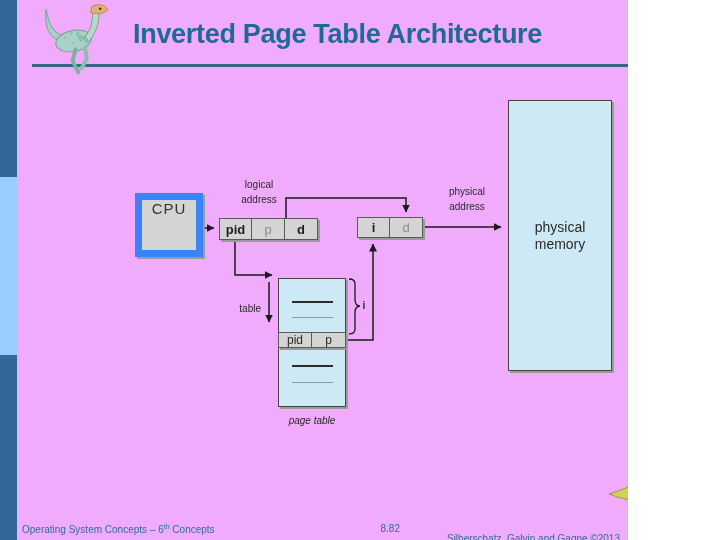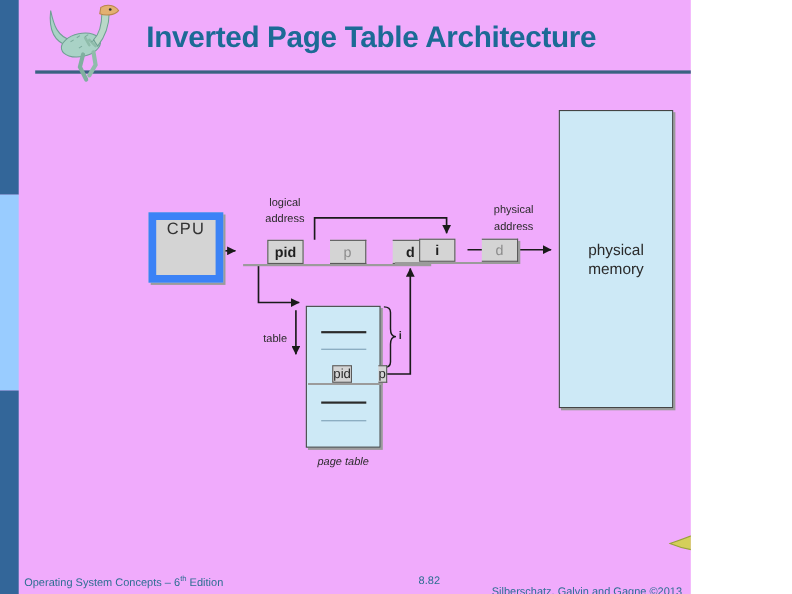--- a/index.html
+++ b/index.html
@@ -31,21 +31,21 @@
     display:flex; align-items:flex-start; justify-content:center; color:#333;
   }
   .bbox {
     position:absolute; background:#CDE9F6; border:1px solid #444;
     box-shadow:2px 2px 0 #9B9B9B; box-sizing:border-box;
   }
   .cellrow { position:absolute; display:flex; box-shadow:2px 2px 0 #9B9B9B; }
   .cell {
     width:33px; height:100%; background:#D4D4D4; border:1px solid #5A5A5A;
     border-left-width:0; box-sizing:border-box; display:flex;
-    align-items:center; justify-content:center; font-size:13px;margin-left:24px;
+    align-items:center; justify-content:center; font-size:13px;
   }
   .cell:first-child { border-left-width:1px; }
   .cell.dark { color:#1F1F1F; font-weight:bold; }
   .cell.lite { color:#8C8C8C; font-weight:normal; }
 
   .cpu-box { left:135px; top:193px; width:68px; height:64px; font-size:15px; letter-spacing:1px; }
 
   .pm-box { left:508px; top:100px; width:104px; height:271px;
             display:flex; align-items:center; justify-content:center; }
   .pt-box { left:278px; top:278px; width:68px; height:129px; }
@@ -162,17 +162,17 @@
   <svg class="dino-br" viewBox="0 0 110 60">
     <path d="M1,36 C26,28 46,17 66,14 C84,12 96,20 97,31 C98,39 91,45 82,44 C72,51 57,50 51,42 C37,45 18,43 1,36 Z" fill="#D4CF5A" stroke="#97A23C" stroke-width="1"></path>
     <path d="M92,29 C101,31 106,38 108,47 C101,50 93,46 89,39 Z" fill="#D4CF5A" stroke="#97A23C" stroke-width="1"></path>
     <path d="M60,47 L58,57 M80,45 L83,56" stroke="#8F9A38" stroke-width="3" stroke-linecap="round" fill="none"></path>
     <g stroke="#7E8C2F" stroke-width="1.2" fill="none" opacity="0.8">
       <path d="M58,18 q4,-4 8,-1 M68,16 q4,-4 8,0 M78,18 q4,-3 7,1 M86,23 q4,-2 6,2"></path>
     </g>
     <circle cx="98" cy="36" r="1.2" fill="#333"></circle>
   </svg>
 
-  <div class="footer-text f-left"><span>Operating System Concepts – 6</span><sup>th</sup><span> Edition</span></div>
+  <div class="footer-text f-left"><span>Operating System Concepts – 6</span><sup>th</sup><span> Concepts</span></div>
   <div class="footer-text f-center">8.82</div>
   <div class="footer-text f-right">Silberschatz, Galvin and Gagne ©2013</div>
 
 </div>
 
 </body></html>

